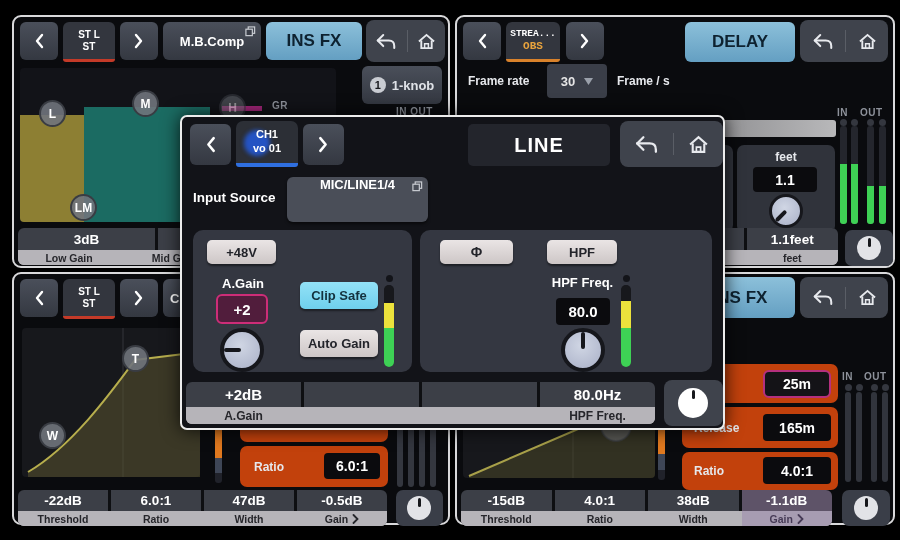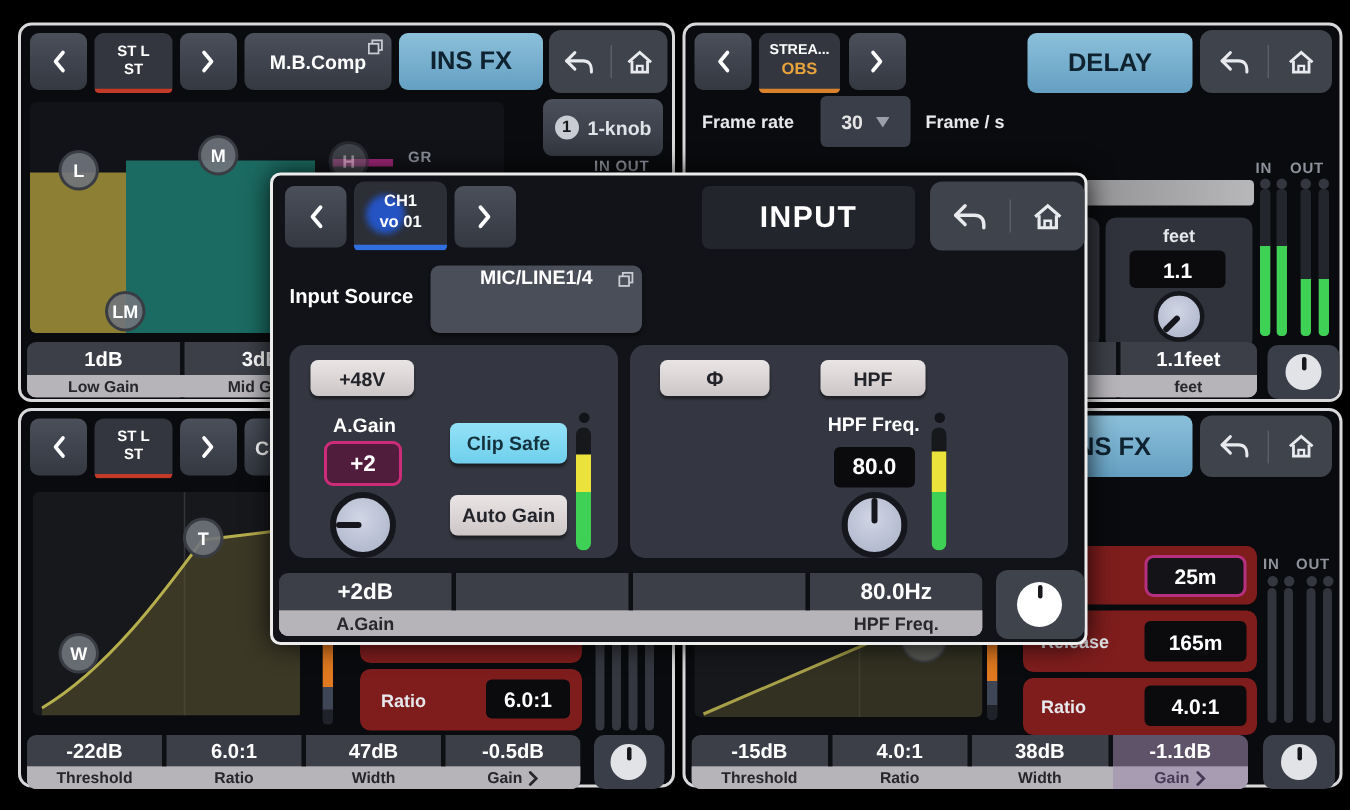--- a/index.html
+++ b/index.html
@@ -17,21 +17,21 @@
   .title-box { position:absolute; background:linear-gradient(#8cc0da,#649fc2); border-radius:6px; color:#0e2230;
     font-weight:bold; font-size:17px; display:flex; align-items:center; justify-content:center; }
   .nav-group { position:absolute; background:#3f434c; border-radius:8px; display:flex; align-items:center; justify-content:space-evenly; }
   .nav-div { width:1px; height:22px; background:#5a5e66; }
   .lightbtn { position:absolute; background:linear-gradient(#eae5e5,#cdc6c6); color:#23242a; border-radius:5px;
     font-weight:bold; font-size:13px; display:flex; align-items:center; justify-content:center; box-shadow:0 2px 2px rgba(0,0,0,.45); }
   .cyanbtn { background:linear-gradient(#93e2f7,#6fcfec); color:#14323e; }
   .valbox { position:absolute; background:#0b0b0e; border-radius:4px; color:#fff; font-weight:bold; font-size:14px;
     display:flex; align-items:center; justify-content:center; }
   .section { position:absolute; background:#343741; border-radius:10px; }
-  .darkbox { position:absolute; background:#7f1d1d; border-radius:7px; }
+  .darkbox { position:absolute; background:#c2410c; border-radius:7px; }
   .boxlabel { color:#e6e8ec; font-size:12px; font-weight:bold;text-align:center; }
   
   .bbar { position:absolute; border-radius:6px; overflow:hidden; background:#0e0f12; display:flex; flex-direction:column; }
   .vals { display:flex; gap:3px; flex:1; }
   .cell { flex:1; background:#3c3f47; color:#fff; font-weight:bold; font-size:13.5px;
     display:flex; align-items:center; justify-content:center; }
   .cell.hl { background:#5e5368; }
   .labs { display:flex; gap:3px; background:#b6b4b9; height:15px; }
   .lab { flex:1; background:#b6b4b9; color:#26262b; font-size:10.5px; font-weight:bold; text-align:center;
     display:flex; align-items:center; justify-content:center; gap:4px; }
@@ -132,41 +132,40 @@
         <span>LM</span>
       </div>
   </div>
   <div class="tiny" style="left:258px;top:83px;">GR</div>
   <div class="tiny" style="left:382px;top:89px;">
     <span>IN</span> <span>OUT</span>
   </div>
 
   <div class="bbar" style="left:4px;top:211px;width:417px;height:37px;">
     <div class="vals">
-      <div class="cell">1dB</div>
       <div class="cell">3dB</div>
       <div class="cell"></div>
       <div class="cell"></div>
     </div>
     <div class="labs">
       <div class="lab">Low Gain</div>
       <div class="lab">Mid Gain</div>
       <div class="lab"></div>
       <div class="lab"></div>
     </div>
   </div>
 </div>
 
 <div class="panel" style="left:455px;top:15px;width:440px;height:253px;">
   <div class="btn-dark" style="left:6px;top:5px;width:38px;height:38px;">
     <svg width="10" height="16" viewBox="0 0 10 16">
         <path d="M8 2 L3 8 L8 14" stroke="#fff" stroke-width="2.4" fill="none" stroke-linecap="round" stroke-linejoin="round"></path>
       </svg>
   </div>
-  <div class="tab orange" style="left:49px;top:5px;width:54px;height:40px;">
+  <div class="tab orange" style="left:49px;top:5px;width:54px;height:40px;font-family:Liberation Mono, monospace;">
     <span style="font-size:9.5px;">STREA...</span>
     <span style="color:#e8a33d;font-size:11px;">OBS</span>
   </div>
   <div class="btn-dark" style="left:109px;top:5px;width:38px;height:38px;">
     <svg width="10" height="16" viewBox="0 0 10 16">
         <path d="M2 2 L7 8 L2 14" stroke="#fff" stroke-width="2.4" fill="none" stroke-linecap="round" stroke-linejoin="round"></path>
       </svg>
   </div>
   <div class="title-box" style="left:228px;top:5px;width:110px;height:40px;">
     <span>DELAY</span>
@@ -403,21 +402,21 @@
   <div class="chtab" style="left:54px;top:4px;width:62px;height:46px;">
     <div class="blueblob"></div>
     <span>CH1</span>
     <span>vo 01</span>
   </div>
   <div class="btn-dark" style="left:121px;top:7px;width:41px;height:41px;">
     <svg width="11" height="17" viewBox="0 0 10 16">
         <path d="M2 2 L7 8 L2 14" stroke="#fff" stroke-width="2.4" fill="none" stroke-linecap="round" stroke-linejoin="round"></path>
       </svg>
   </div>
-  <div class="abs" style="left:286px;top:7px;width:142px;height:42px;background:#23252c;border-radius:5px;display:flex;align-items:center;justify-content:center;color:#fff;font-size:20px;font-weight:bold;letter-spacing:1px;">INPUT</div>
+  <div class="abs" style="left:286px;top:7px;width:142px;height:42px;background:#23252c;border-radius:5px;display:flex;align-items:center;justify-content:center;color:#fff;font-size:20px;font-weight:bold;letter-spacing:1px;">LINE</div>
   <div class="nav-group" style="left:438px;top:4px;width:103px;height:46px;">
     <span>
         <svg width="25" height="19" viewBox="0 0 24 18">
           <path d="M9 2 L3 8 L9 14" fill="none" stroke="#e8eaee" stroke-width="2.2" stroke-linecap="round" stroke-linejoin="round"></path>
           <path d="M3 8 H15 C19 8 21 10.5 21 14 V16" fill="none" stroke="#e8eaee" stroke-width="2.2" stroke-linecap="round"></path>
         </svg>
       </span>
     <span class="nav-div"></span>
     <span>
         <svg width="21" height="19" viewBox="0 0 20 18">

